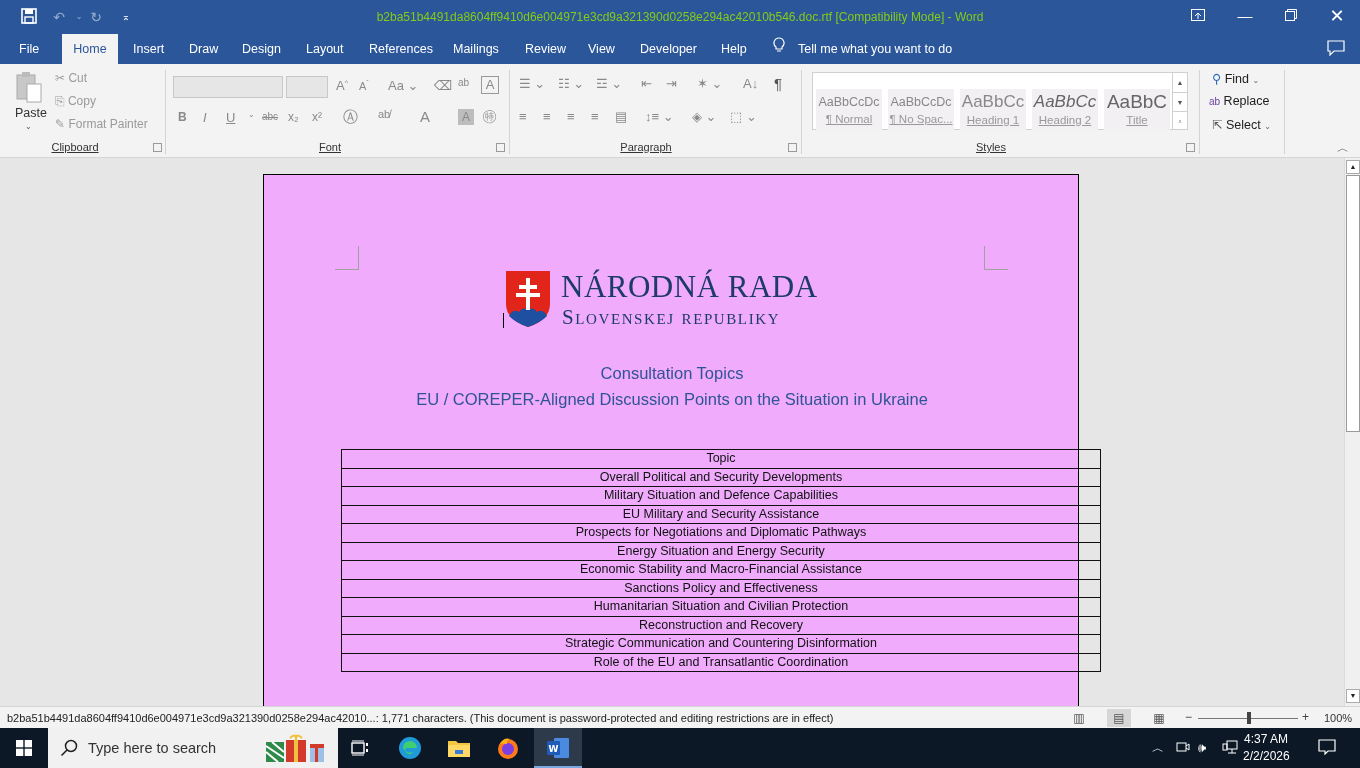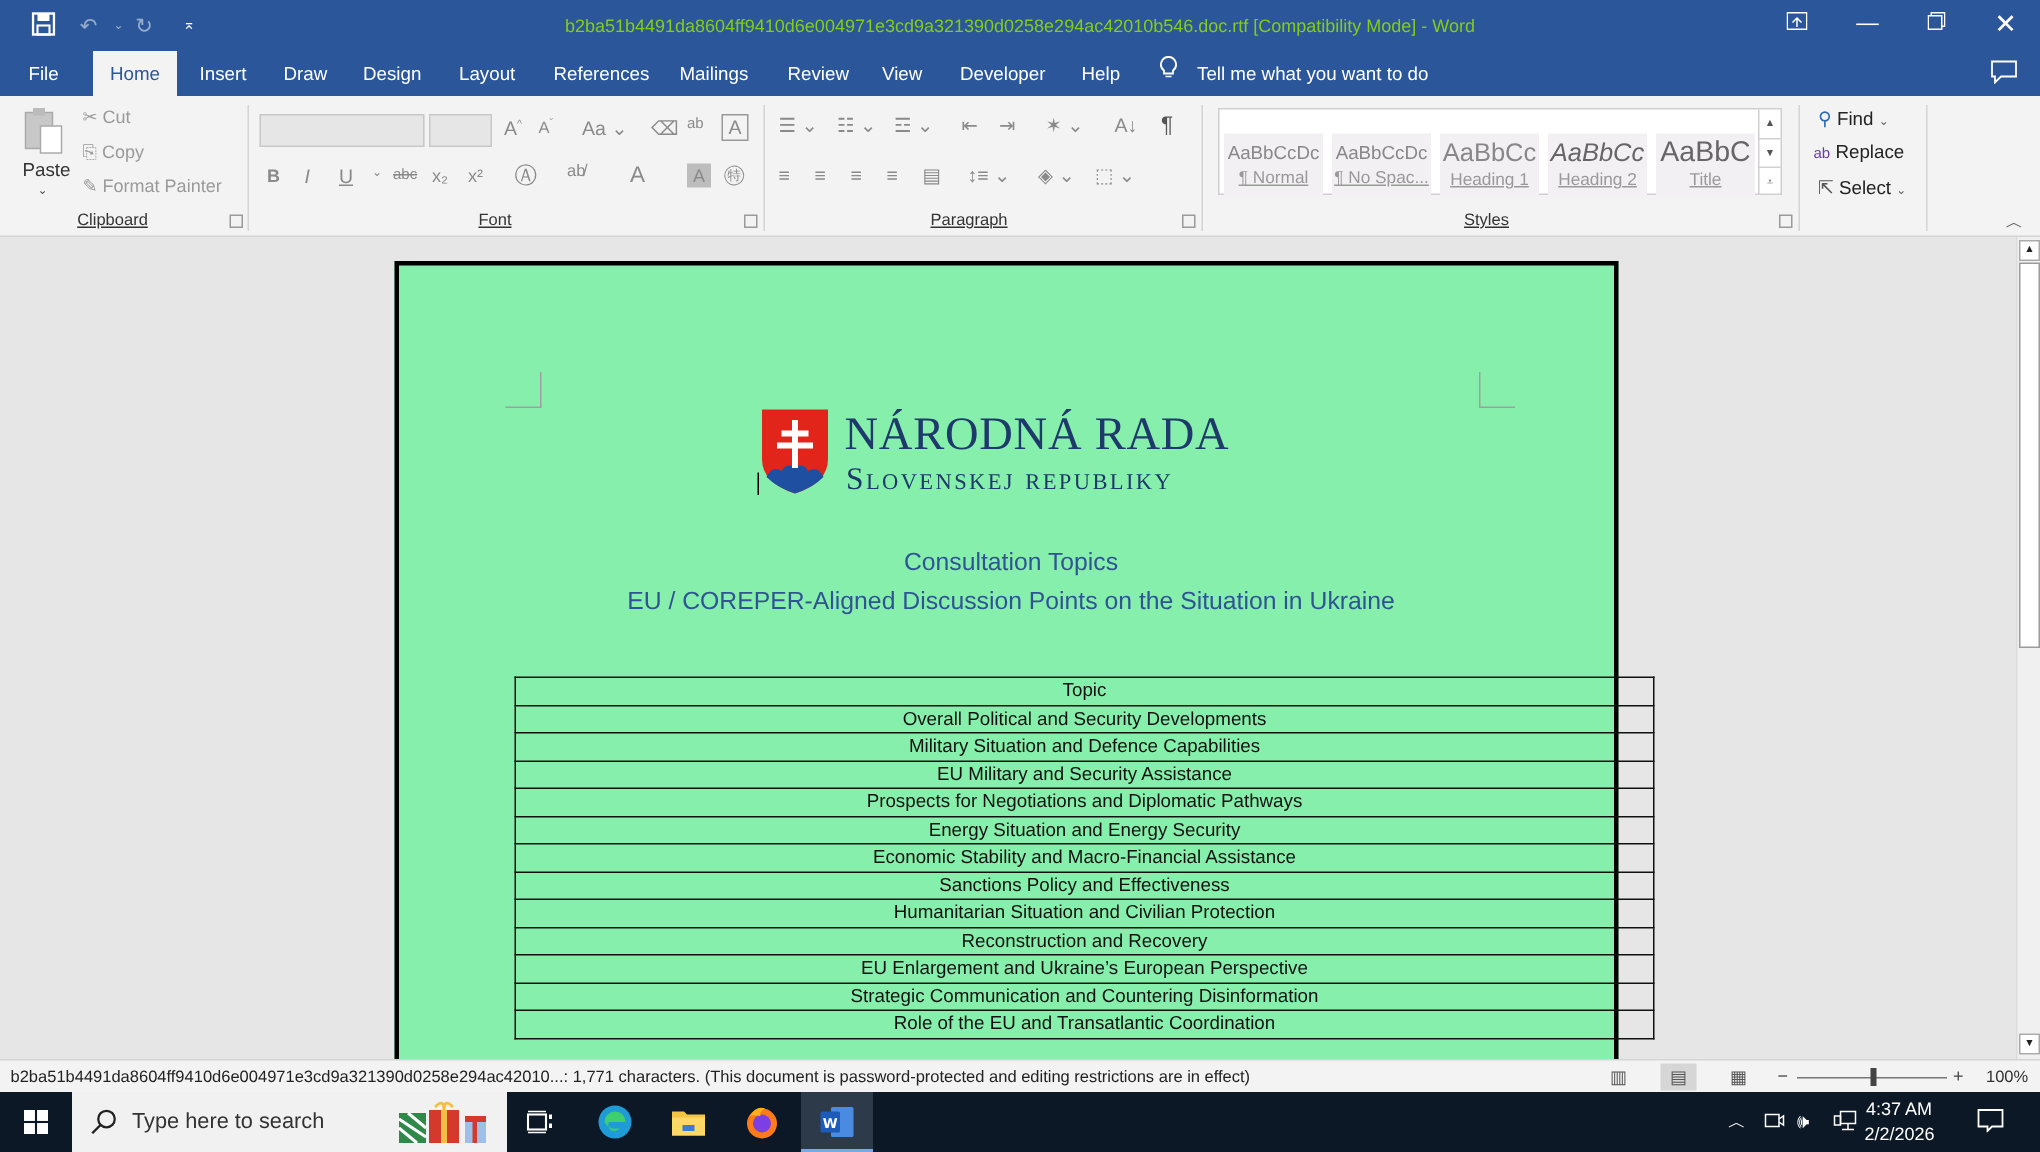--- a/index.html
+++ b/index.html
@@ -29,21 +29,21 @@
   .font-box { position: absolute; top: 12px; height: 22px; background: #e6e6e6; border: 1px solid #c8c8c8; }
   .style-gallery { position: absolute; left: 812px; top: 8px; width: 376px; height: 58px; background: #fff; border: 1px solid #d0d0d0; }
   .style-item { position: absolute; top: 16px; width: 66px; height: 42px; background: #f3f0f3; text-align: center; }
   .style-item .prev { display: block; margin-top: 6px; font-size: 12.5px; color: #888; white-space: nowrap; overflow: hidden; }
   .style-item .nm { display: block; margin-top: 4px; font-size: 11.5px; color: #999; white-space: nowrap; overflow: hidden; text-decoration: underline; }
   .gal-btn { position: absolute; right: 0; width: 15px; height: 19px; border-left: 1px solid #d0d0d0; font-size: 7px; color: #555; text-align: center; line-height: 19px; }
   .edit-item { position: absolute; left: 1212px; font-size: 12.5px; color: #222; }
 
   
   #docarea { position: absolute; left: 0; top: 158px; width: 1344px; height: 548px; background: #e6e6e6; overflow: hidden; }
-  #page { position: absolute; left: 263px; top: 16px; width: 816px; height: 560px; background: #86efac; border: 3px solid #000000; }
+  #page { position: absolute; left: 263px; top: 16px; width: 816px; height: 560px; background: #f0abfc; border: 1px solid #000000; }
   .corner { position: absolute; width: 24px; height: 24px; border-color: #a0a0a0; border-style: solid; }
   .logo-shield { position: absolute; left: 241px; top: 95px; width: 46px; height: 58px; }
   .logo-line1 { position: absolute; left: 297px; top: 94px; font-family: "Liberation Serif", "DejaVu Serif", serif; font-size: 31px; color: #1e3a6b; letter-spacing: 0.5px; white-space: nowrap; }
   .logo-line2 { position: absolute; left: 298px; top: 130px; font-family: "Liberation Serif", "DejaVu Serif", serif; font-size: 21px; color: #1e3a6b; letter-spacing: 1.6px; white-space: nowrap; font-variant: small-caps; }
   .caret { position: absolute; left: 239px; top: 138px; width: 1px; height: 15px; background: #000; }
   .doc-title { position: absolute; left: 0; width: 816px; text-align: center; font-size: 16.5px; color: #2f5496; }
   #topic-table { position: absolute; left: 77px; top: 274px; width: 760px; border-collapse: collapse; font-size: 12.5px; color: #111; }
   #topic-table td { border: 1px solid #111; height: 18.5px; padding: 0 7px; line-height: 17px; white-space: nowrap; text-align: center; }
 
   
@@ -278,23 +278,20 @@
         <tr>
             <td>Sanctions Policy and Effectiveness</td>
           </tr>
         <tr>
             <td>Humanitarian Situation and Civilian Protection</td>
           </tr>
         <tr>
             <td>Reconstruction and Recovery</td>
           </tr>
         <tr>
-            <td>EU Enlargement and Ukraine’s European Perspective</td>
-          </tr>
-        <tr>
             <td>Strategic Communication and Countering Disinformation</td>
           </tr>
         <tr>
             <td>Role of the EU and Transatlantic Coordination</td>
           </tr>
       </tbody>
     </table>
   </div>
 </div>
 

